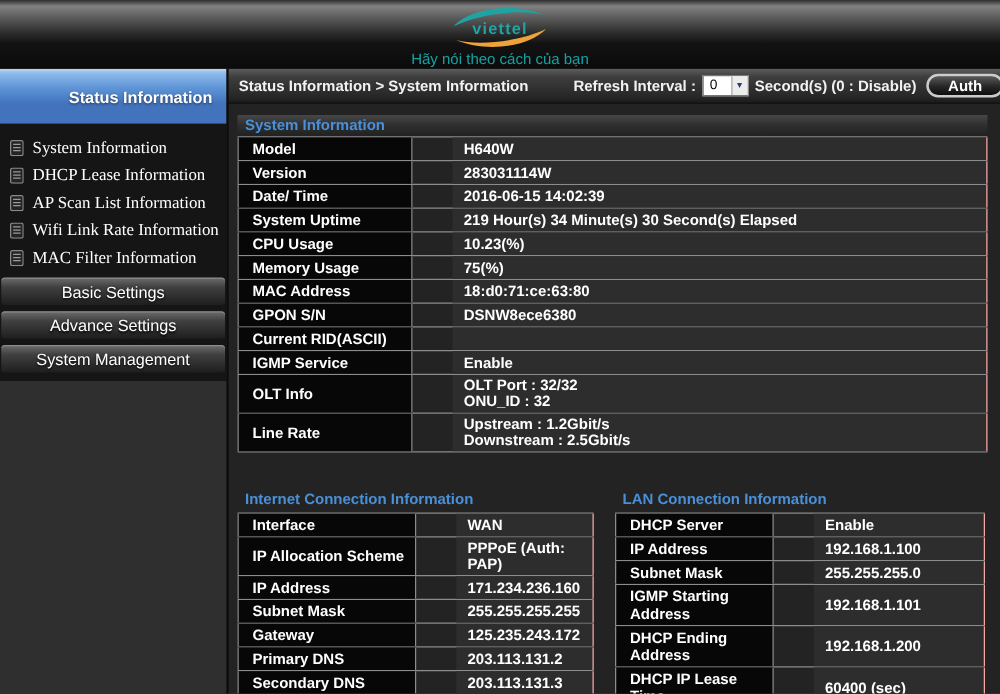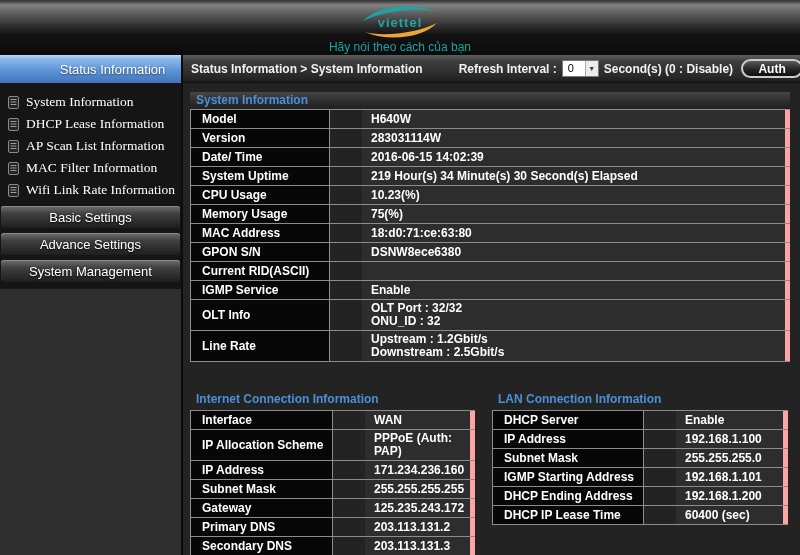--- a/index.html
+++ b/index.html
@@ -14,24 +14,24 @@
   .logo-text { fill:#1fa3a3; font-family:"Liberation Sans",sans-serif; font-weight:bold;
                font-size:13px; letter-spacing:1px; }
   .slogan { position:absolute; left:50%; bottom:1px; transform:translateX(-50%);
             color:#16a2a2; font-size:12px; white-space:nowrap; }
 
   .body { display:flex; height:500px; }
 
   
   .sidebar { width:183px; background:#2f2f2f; border-right:2px solid #0c0c0c;
              display:flex; flex-direction:column; flex:none; }
-  .side-active { height:28px; flex:none; cursor:pointer;
+  .side-active { height:44px; flex:none; cursor:pointer;
     background:linear-gradient(180deg,#bcd8f5 0px,#8cb8ea 4px,#5f96d7 15px,#4273bc 28px);
     display:flex; align-items:center; justify-content:center;
-    color:#fff; font-weight:normal; font-size:13px; text-shadow:0 1px 2px rgba(0,0,0,.55);padding-left:44px; }
+    color:#fff; font-weight:bold; font-size:13px; text-shadow:0 1px 2px rgba(0,0,0,.55);padding-left:44px; }
   .menu-block { background:#151515; padding:8px 0 7px; flex:none; }
   .menu-item { display:flex; align-items:center; gap:7px; height:22px; padding-left:8px;
                color:#fff; font-family:"Liberation Serif",serif; font-size:13.5px; cursor:pointer; }
   .doc-icon { flex:none; display:flex; }
   .section-bar { margin:5px 1px 0 1px; height:22px; border-radius:3px; cursor:pointer;
     background:linear-gradient(180deg,#6e6e6e 0%,#404040 35%,#1e1e1e 100%);
     box-shadow:inset 0 1px 0 #8a8a8a;
     display:flex; align-items:center; justify-content:center;
     color:#fff; font-weight:normal; font-size:13px; text-shadow:0 1px 2px #000; }
   .side-fill { flex:1; background:#2f2f2f; }
@@ -60,32 +60,32 @@
     background:linear-gradient(180deg,#474747 0%,#2f2f2f 55%,#242424 100%); }
   .sec-hdr span { color:#4a90d8; font-size:12px; font-weight:bold; }
   .sec-underline { height:2px; margin-bottom:0;
     background:linear-gradient(90deg,#4a79ae 0%,#4a6econom 0%,#49648a 45%,#3b3b3b 72%,#323232 100%); }
 
   .itable { border-top:1px solid #8c8c8c; }
   .irow { display:flex; border-bottom:1px solid #8c8c8c;gap:32px; }
   .irow .lbl { background:#070707; border-left:1px solid #8c8c8c; border-right:1px solid #8c8c8c;
     color:#fff; font-weight:bold; font-size:12px; line-height:14px;
     padding:2px 4px 2px 11px; display:flex; align-items:center; }
-  .irow .val { flex:1; background:#2d2d2d; border-right:5px solid #fca5a5;
+  .irow .val { flex:1; background:#2d2d2d; border-right:1px solid #fca5a5;
     color:#fff; font-weight:bold; font-size:12px; line-height:13px;
     padding:2px 4px 2px 9px; display:flex; flex-direction:column; justify-content:center; }
   .sys .irow { min-height:19px; }
   .sys .lbl { width:140px; }
   .small .irow { min-height:18px; }
 
   .two-cols { display:flex; gap:17px; margin-top:30px; }
   .col-internet { width:285px; flex:none; }
   .col-lan { width:296px; flex:none; }
   .col-internet .lbl { width:143px; }
-  .col-lan .lbl { width:152px; }
+  .col-lan .lbl { width:127px; }
   .blue-title { color:#4a90d8; font-size:12px; font-weight:bold; padding:0 0 4px 6px; }
 </style>
 </head>
 <body>
 
 <div class="page">
 
   <div class="banner">
     <svg class="logo-wrap" viewBox="0 0 86 40">
       <path d="M6,19 C20,4 55,0 78,10 C60,5 26,9 6,19 Z" fill="#1fa3a3"></path>
@@ -141,33 +141,33 @@
 
             <div class="menu-item">
               <span class="doc-icon">
                 <svg width="11" height="13" viewBox="0 0 11 13">
                   <rect x="0.5" y="0.5" width="10" height="12" rx="1.5" fill="#242424" stroke="#8a8a8a"></rect>
                   <line x1="2.5" y1="3.5" x2="8.5" y2="3.5" stroke="#9a9a9a" stroke-width="1"></line>
                   <line x1="2.5" y1="6" x2="8.5" y2="6" stroke="#9a9a9a" stroke-width="1"></line>
                   <line x1="2.5" y1="8.5" x2="8.5" y2="8.5" stroke="#9a9a9a" stroke-width="1"></line>
                 </svg>
               </span>
+              <span>Wifi Link Rate Information</span>
+            </div>
+
+            <div class="menu-item">
+              <span class="doc-icon">
+                <svg width="11" height="13" viewBox="0 0 11 13">
+                  <rect x="0.5" y="0.5" width="10" height="12" rx="1.5" fill="#242424" stroke="#8a8a8a"></rect>
+                  <line x1="2.5" y1="3.5" x2="8.5" y2="3.5" stroke="#9a9a9a" stroke-width="1"></line>
+                  <line x1="2.5" y1="6" x2="8.5" y2="6" stroke="#9a9a9a" stroke-width="1"></line>
+                  <line x1="2.5" y1="8.5" x2="8.5" y2="8.5" stroke="#9a9a9a" stroke-width="1"></line>
+                </svg>
+              </span>
               <span>MAC Filter Information</span>
-            </div>
-
-            <div class="menu-item">
-              <span class="doc-icon">
-                <svg width="11" height="13" viewBox="0 0 11 13">
-                  <rect x="0.5" y="0.5" width="10" height="12" rx="1.5" fill="#242424" stroke="#8a8a8a"></rect>
-                  <line x1="2.5" y1="3.5" x2="8.5" y2="3.5" stroke="#9a9a9a" stroke-width="1"></line>
-                  <line x1="2.5" y1="6" x2="8.5" y2="6" stroke="#9a9a9a" stroke-width="1"></line>
-                  <line x1="2.5" y1="8.5" x2="8.5" y2="8.5" stroke="#9a9a9a" stroke-width="1"></line>
-                </svg>
-              </span>
-              <span>Wifi Link Rate Information</span>
             </div>
           </div>
 
         <div>
 
             <div class="section-bar">
               <span>Basic Settings</span>
             </div>
 
             <div class="section-bar">

